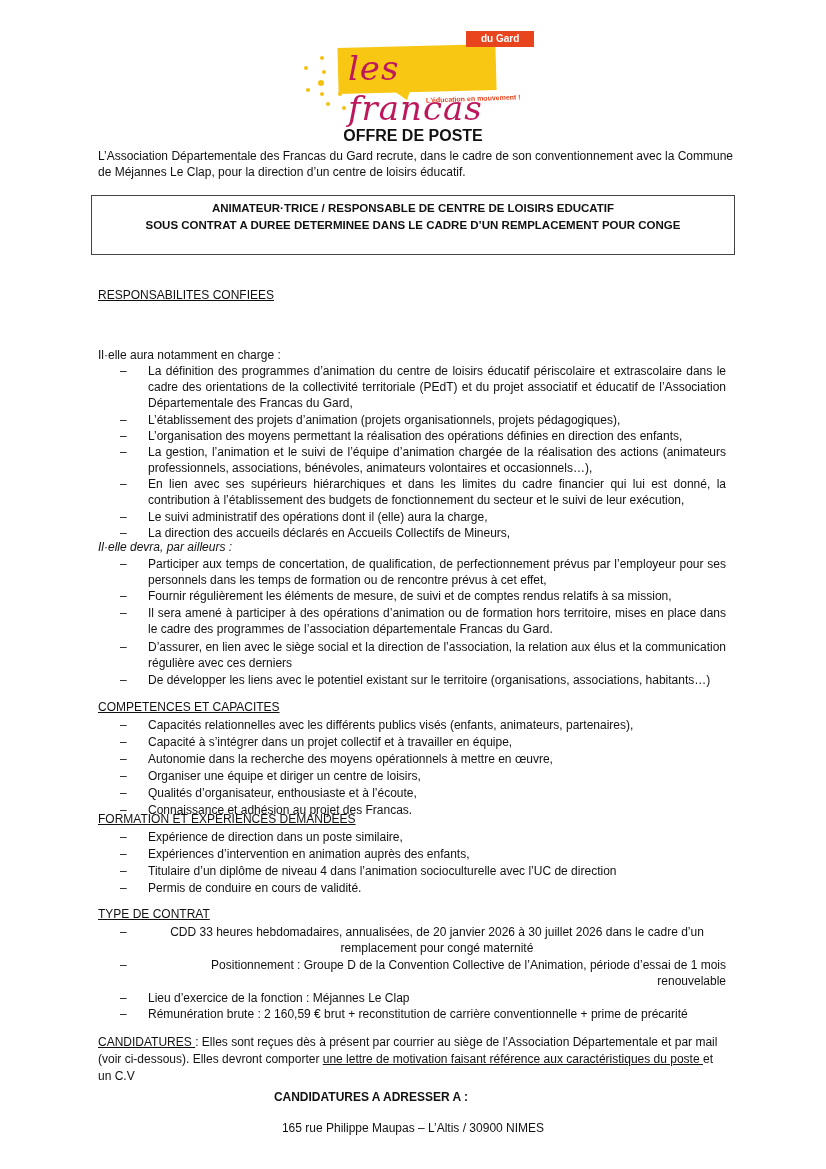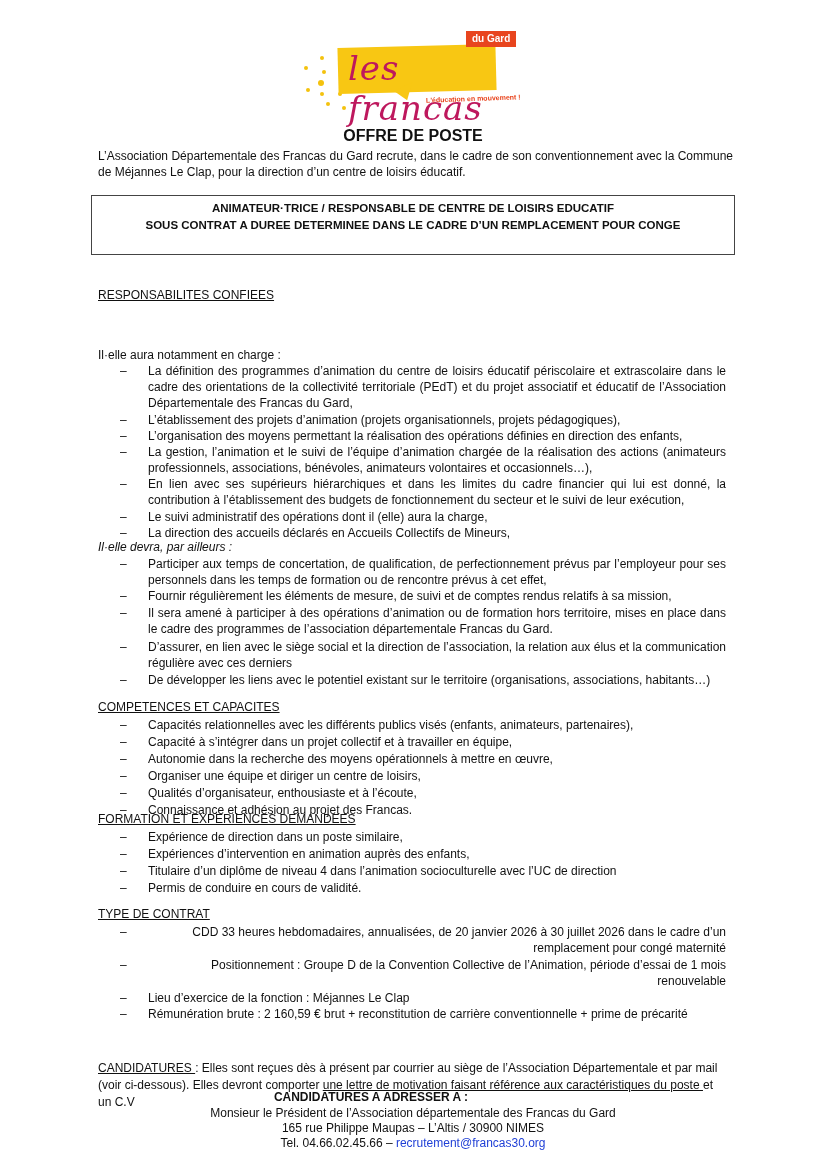--- a/index.html
+++ b/index.html
@@ -12,21 +12,21 @@
   .logo-dots { position: absolute; left: 0; top: 0; width: 60px; height: 80px; }
   .logo-dots span { position: absolute; border-radius: 50%; background: #f4c20d; }
   .logo-bubble { position: absolute; left: 40px; top: 18px; width: 158px; height: 46px;
                  background: #f8c713; transform: rotate(-1.5deg); }
   .logo-tail { position: absolute; left: 98px; top: 58px; width: 0; height: 0;
                border-left: 8px solid transparent; border-right: 12px solid transparent;
                border-top: 14px solid #f8c713; transform: rotate(-25deg); }
   .logo-text { position: absolute; left: 50px; top: 20px; font-family: "DejaVu Serif", serif;
                font-style: italic; font-size: 34px; color: #be185d; letter-spacing: 1px; line-height: 40px; }
   .logo-badge { position: absolute; left: 168px; top: 3px; background: #e8451e; color: #fff;
-                font-size: 10px; font-weight: bold; padding: 2px 6px; line-height: 12px; }
+                font-size: 10px; font-weight: bold; padding: 2px 15px; line-height: 12px; }
   .logo-tagline { position: absolute; left: 128px; top: 67px; font-size: 7px; color: #e8451e;
                   font-weight: bold; transform: rotate(-2deg); white-space: nowrap; }
 
   .title { position: absolute; left: 0; width: 826px; top: 127px; text-align: center;
            font-weight: bold; font-size: 16px; }
   .intro { position: absolute; left: 98px; top: 148px; width: 640px; font-size: 12px; line-height: 16px; }
 
   .job-box { position: absolute; left: 91px; top: 195px; width: 644px; height: 60px;
              border: 1.5px solid #444; box-sizing: border-box; }
   .job-box .line { position: absolute; left: 0; width: 100%; text-align: center;
@@ -34,21 +34,21 @@
 
   .sec-head { position: absolute; left: 98px; font-size: 12px; text-decoration: underline; }
   .para { position: absolute; left: 98px; width: 638px; font-size: 12px; line-height: 15.5px; }
   .bold-para { font-weight: bold; text-align: justify; }
   .lead { position: absolute; left: 98px; font-size: 12px; }
 
   .item { position: absolute; left: 98px; width: 640px; font-size: 12px; line-height: 16px; }
   .item .dash { position: absolute; left: 22px; top: 0; }
   .item .txt { position: absolute; left: 50px; width: 578px; text-align: justify; }
 
-  .cand { position: absolute; left: 98px; top: 1060px; width: 620px; font-size: 12px; line-height: 17px; }
+  .cand { position: absolute; left: 98px; top: 1034px; width: 620px; font-size: 12px; line-height: 17px; }
   .u { text-decoration: underline; }
   .addr-head { position: absolute; left: 0; width: 742px; top: 1090px; text-align: center;
                font-weight: bold; font-size: 12px; }
   .addr { position: absolute; left: 0; width: 826px; text-align: center; font-size: 12px; }
   .email { color: #1f3fd6; }
 </style>
 </head>
 <body>
 
 <div class="page">
@@ -176,38 +176,34 @@
       <span class="txt">Titulaire d’un diplôme de niveau 4 dans l’animation socioculturelle avec l’UC de direction</span>
     </div>
   <div class="item" style="top:880px;">
       <span class="dash">–</span>
       <span class="txt">Permis de conduire en cours de validité.</span>
     </div>
 
   <div class="sec-head" style="top:907px;">TYPE DE CONTRAT</div>
   <div class="item" style="top:924px;">
       <span class="dash">–</span>
-      <span class="txt" style="text-align:right;">CDD 33 heures hebdomadaires, annualisées, de 20 janvier 2026 à 30 juillet 2026 dans le cadre d’un remplacement pour congé maternité</span>
+      <span class="txt" style="text-align:center;">CDD 33 heures hebdomadaires, annualisées, de 20 janvier 2026 à 30 juillet 2026 dans le cadre d’un remplacement pour congé maternité</span>
     </div>
   <div class="item" style="top:957px;">
       <span class="dash">–</span>
       <span class="txt" style="text-align:right;">Positionnement : Groupe D de la Convention Collective de l’Animation, période d’essai de 1 mois renouvelable</span>
     </div>
   <div class="item" style="top:990px;">
       <span class="dash">–</span>
       <span class="txt" style="text-align:left;">Lieu d’exercice de la fonction : Méjannes Le Clap</span>
     </div>
   <div class="item" style="top:1006px;">
       <span class="dash">–</span>
       <span class="txt" style="text-align:left;">Rémunération brute :  2 160,59 € brut + reconstitution de carrière conventionnelle + prime de précarité</span>
     </div>
 
   <div class="cand">
     <span class="u">CANDIDATURES </span><span>: Elles sont reçues dès à présent par courrier au siège de l’Association Départementale et par mail (voir ci-dessous). Elles devront comporter </span><span class="u">une lettre de motivation faisant référence aux caractéristiques du poste </span><span>et un C.V</span>
   </div>
 
   <div class="addr-head">CANDIDATURES A ADRESSER A :</div>
-  <div class="addr" style="top:1106px;">Monsieur le Président de l’Association départementale des Francas du Gard</div>
   <div class="addr" style="top:1121px;">165 rue Philippe Maupas – L’Altis / 30900 NIMES</div>
-  <div class="addr" style="top:1136px;">
-    <span>Tel.  04.66.02.45.66 – </span><span class="email">recrutement@francas30.org</span>
-  </div>
 </div>
 
 </body></html>

